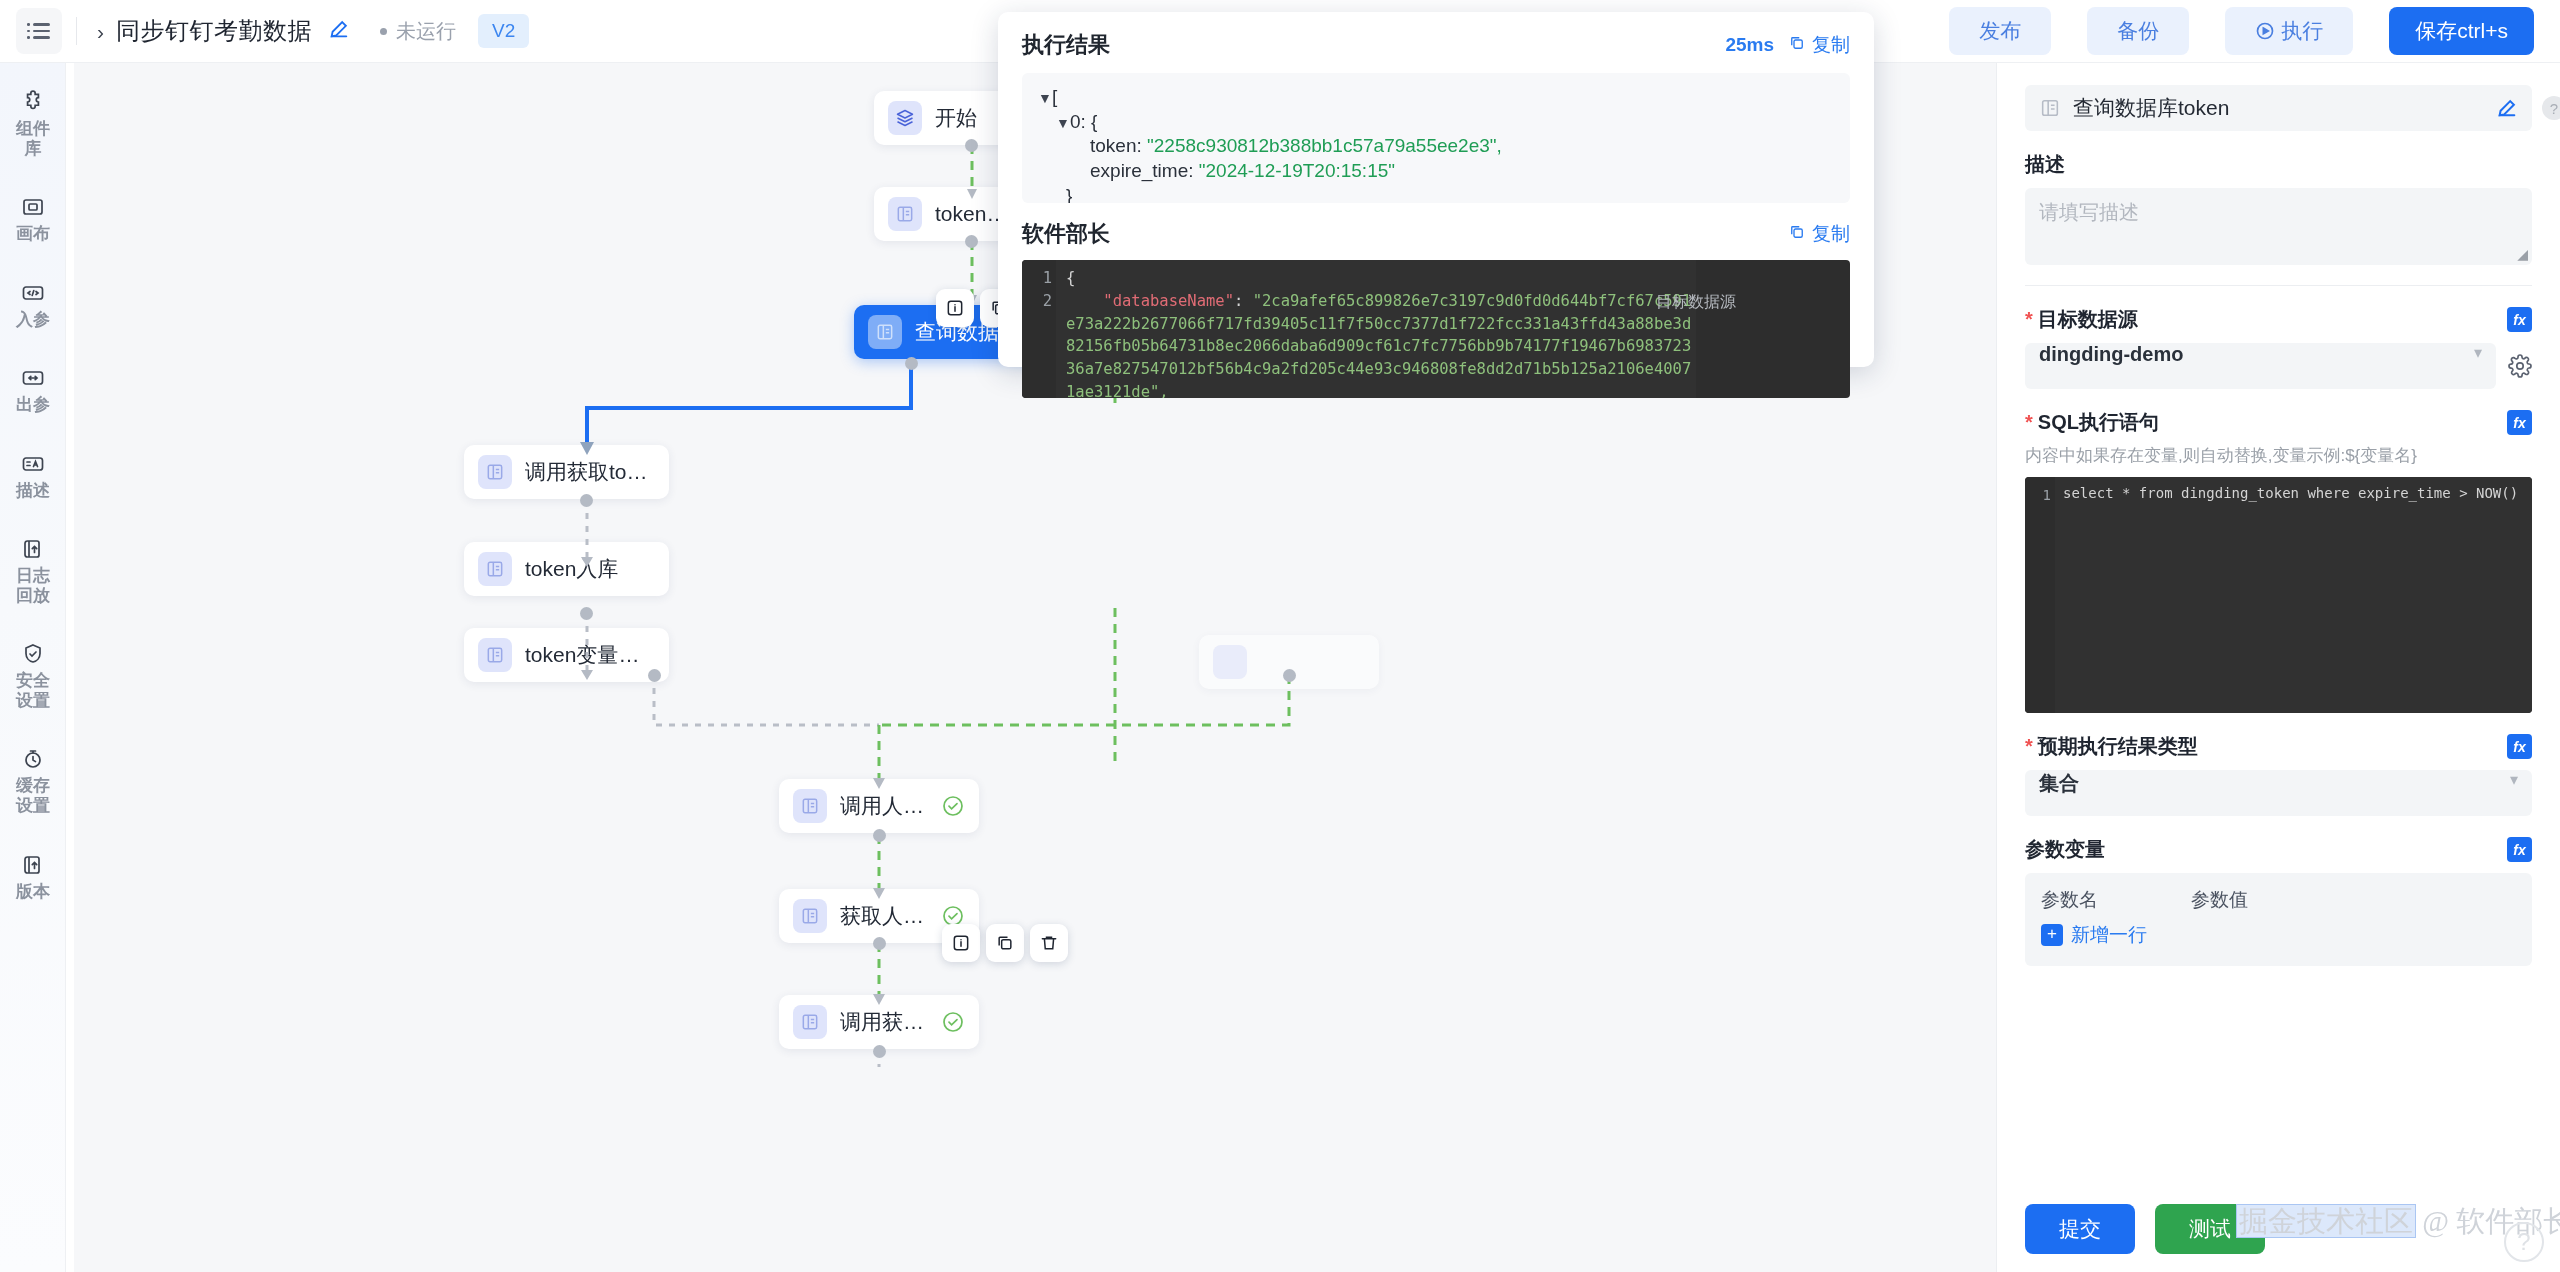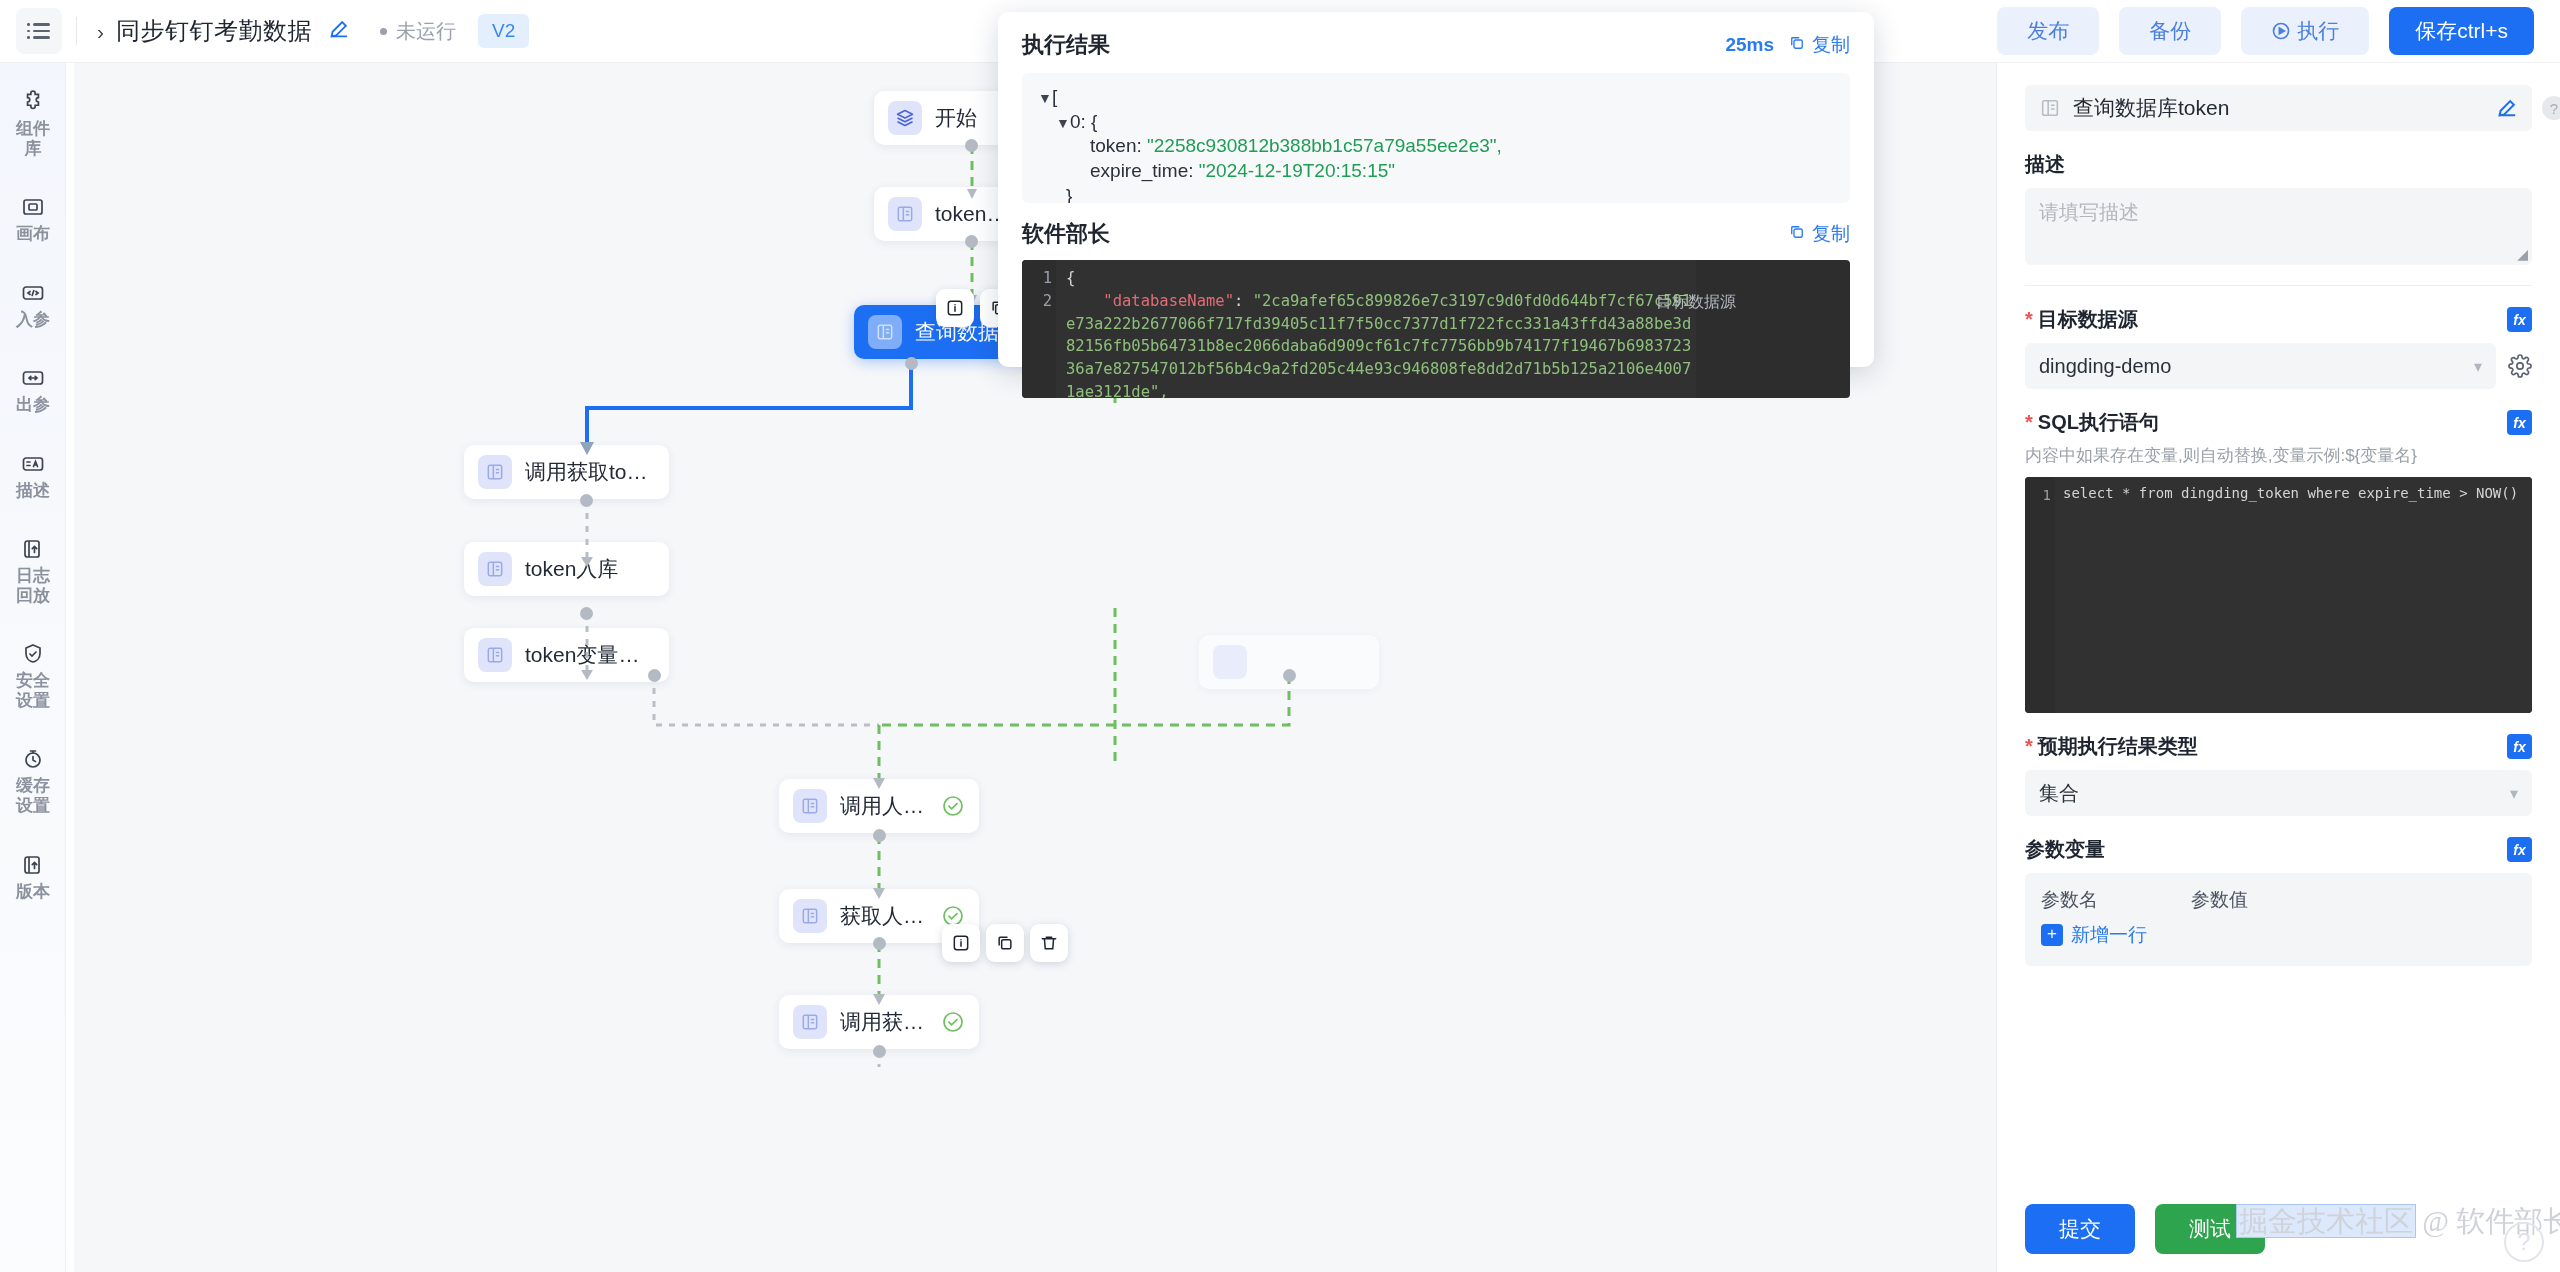--- a/index.html
+++ b/index.html
@@ -36,21 +36,21 @@
   .crumb-title {
     margin-left: 12px; font-size: 24px; color: #1f2530; letter-spacing: .5px;
   }
   .edit-pencil { margin-left: 16px; cursor: pointer; }
   .run-status { margin-left: 30px; display: flex; align-items: center; color: #9aa1ad; font-size: 20px; }
   .run-status .dot { width: 7px; height: 7px; border-radius: 50%; background: #9aa1ad; margin-right: 9px; }
   .ver-badge {
     margin-left: 22px; background: #e3effd; color: #3c86f0; border-radius: 6px;
     padding: 6px 14px; font-size: 19px;
   }
-  .topbar-actions { margin-left: auto; margin-right: 26px; display: flex; align-items: flex-start; gap: 20px; }
+  .topbar-actions { margin-left: auto; margin-right: 26px; display: flex; align-items: flex-start; gap: 36px; }
   .btn {
     border: none; border-radius: 8px; cursor: pointer;
     font-family: inherit; display: flex; align-items: center; justify-content: center;
   }
   .btn-soft { background: #eaf1fd; color: #4a7fe0; font-size: 21px; height: 48px; padding: 0 30px; }
   .btn-primary { background: #1c6ef2; color: #ffffff; font-size: 21px; height: 48px; padding: 0 26px; }
   .play-ico { margin-right: 6px; display: inline-flex; }
 
   
   .rail {
@@ -176,21 +176,21 @@
   }
   .textarea-like {
     margin-top: 10px; height: 77px; background: #f3f5f7; border-radius: 6px;
     padding: 11px 14px; font-size: 20px; color: #b2b7bf; position: relative;
   }
   .resize-grip { position: absolute; right: 4px; bottom: 3px; color: #9aa0a8; font-size: 14px; }
   .divider { margin-top: 20px; height: 1px; background: #eceef1; }
   .select-row { margin-top: 10px; display: flex; align-items: center; gap: 12px; }
   .select-box {
     flex: 1; height: 46px; background: #f3f5f7; border-radius: 6px; display: flex;
-    align-items: center; padding: 0 14px; font-size: 20px; color: #2a313b; cursor: pointer;
+    padding: 0 14px; font-size: 20px; color: #2a313b; cursor: pointer; font-weight: bold;
   }
   .chev-d { margin-left: auto; color: #b0b6bf; font-size: 16px; }
   .gear-btn { cursor: pointer; display: flex; }
   .hint { margin-top: 8px; font-size: 17px; color: #9aa0a8; }
   .sql-editor {
     margin-top: 10px; background: #2d2d2d; border-radius: 4px; height: 236px;
     display: flex; overflow: hidden;
   }
   .sql-editor .gutter { width: 30px; font-size: 14px; padding-top: 8px; }
   .sql-code {

